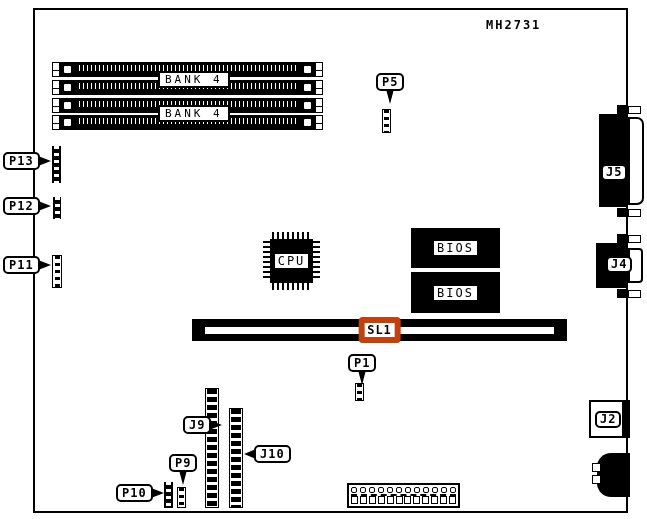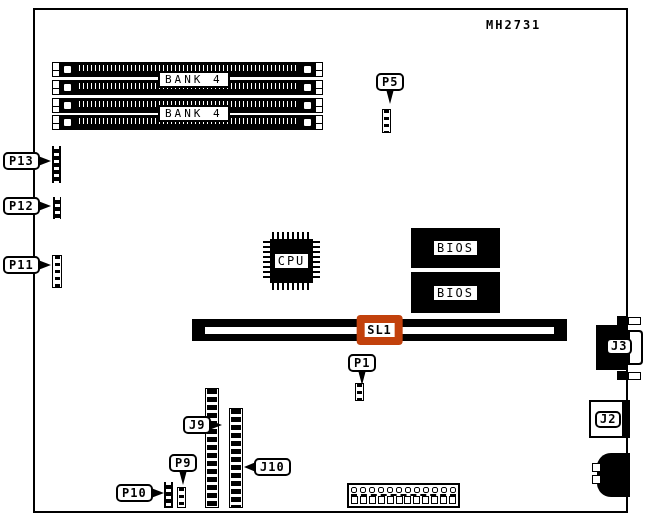--- a/index.html
+++ b/index.html
@@ -63,21 +63,21 @@
   .cpu-pins-v{position:absolute;top:9px;bottom:9px;width:7px;
        background:repeating-linear-gradient(#000 0 2px,transparent 2px 5px);}
 
   
   .bios{background:#000;display:flex;align-items:center;justify-content:center;}
 
   
   .sl1{left:192px;top:319px;width:375px;height:22px;background:#000;}
   .sl1-inner{position:absolute;left:13px;right:13px;top:8px;height:7px;background:#fff;}
   .sl1 .chiplabel{position:absolute;left:50%;top:50%;transform:translate(-50%,-50%);
-       border:8px solid #c2410c;border-radius:4px;letter-spacing:1px;font-weight:bold;}
+       border:6px solid #c2410c;border-radius:4px;letter-spacing:1px;font-weight:bold;}
 
   
   .npu{left:53px;top:410px;width:67px;height:67px;background-color:#000;
        background-image:radial-gradient(#fff 1.3px,transparent 1.4px);
        background-size:8px 8px;background-position:2px 2px;}
   .npu-center{position:absolute;left:17px;top:17px;right:17px;bottom:17px;background:#fff;
        display:flex;align-items:center;justify-content:center;}
   .npu-center .tag{position:static;letter-spacing:0;padding:0 2px;}
 
   
@@ -170,21 +170,21 @@
     <span class="chiplabel">SL1</span>
   </div>
 
   <div class="abs tag pt-down" style="left:348px;top:354px">P1</div>
   <div class="abs strip-light" style="left:355px;top:383px;width:9px;height:18px"></div>
 
 
   <div class="abs tag pt-right" style="left:183px;top:416px">J9</div>
   <div class="abs pinheader2col" style="left:205px;top:388px;width:14px;height:120px"></div>
   <div class="abs pinheader2col" style="left:229px;top:408px;width:14px;height:100px"></div>
-  <div class="abs tag pt-left" style="left:254px;top:458px">J10</div>
+  <div class="abs tag pt-left" style="left:254px;top:445px">J10</div>
 
   <div class="abs tag pt-down" style="left:169px;top:454px">P9</div>
   <div class="abs strip-light" style="left:177px;top:487px;width:9px;height:21px"></div>
   <div class="abs tag pt-right" style="left:116px;top:484px">P10</div>
   <div class="abs strip-dark" style="left:164px;top:482px;width:9px;height:26px"></div>
 
   <div class="abs tb">
     <div class="tb-row">
       <div class="tb-screw"></div>
     <div class="tb-screw"></div>
@@ -210,31 +210,40 @@
         <div class="tb-cell"></div>
         <div class="tb-cell"></div>
         <div class="tb-cell"></div>
         <div class="tb-cell"></div>
         <div class="tb-cell"></div>
         <div class="tb-cell"></div>
       </div>
   </div>
 
 
-
-
-  <div class="abs" style="left:593px;top:316px;width:54px;height:64px">
+  <div class="abs" style="left:593px;top:105px;width:54px;height:113px">
+    <div class="abs blackrect" style="left:24px;top:0;width:9px;height:9px"></div>
+    <div class="abs tabw" style="left:35px;top:1px;width:13px;height:8px"></div>
+    <div class="abs blackrect" style="left:6px;top:9px;width:29px;height:93px"></div>
+    <div class="abs outline" style="left:35px;top:12px;width:16px;height:88px;border-radius:0 7px 7px 0"></div>
+    <div class="abs blackrect" style="left:24px;top:103px;width:9px;height:9px"></div>
+    <div class="abs tabw" style="left:35px;top:104px;width:13px;height:8px"></div>
+    <div class="porttag" style="left:8px;top:59px">J5</div>
+  </div>
+
+  <div class="abs" style="left:593px;top:234px;width:54px;height:64px">
     <div class="abs blackrect" style="left:24px;top:0;width:9px;height:9px"></div>
     <div class="abs tabw" style="left:35px;top:1px;width:13px;height:8px"></div>
     <div class="abs blackrect" style="left:3px;top:9px;width:32px;height:45px"></div>
     <div class="abs outline" style="left:35px;top:14px;width:15px;height:35px;border-radius:0 4px 4px 0"></div>
     <div class="abs blackrect" style="left:24px;top:55px;width:9px;height:9px"></div>
     <div class="abs tabw" style="left:35px;top:56px;width:13px;height:8px"></div>
-    <div class="porttag" style="left:13px;top:22px">J3</div>
-  </div>
+    <div class="porttag" style="left:13px;top:22px">J4</div>
+  </div>
+
 
   <div class="abs" style="left:589px;top:400px;width:51px;height:38px">
     <div class="abs blackrect" style="left:31px;top:0;width:10px;height:38px"></div>
     <div class="abs outline" style="left:0;top:0;width:35px;height:38px"></div>
     <div class="porttag" style="left:6px;top:11px">J2</div>
   </div>
 
   <div class="abs" style="left:592px;top:453px;width:38px;height:45px">
     <div class="abs din" style="left:5px;top:0;width:33px;height:44px"></div>
     <div class="abs tabw" style="left:0;top:10px;width:9px;height:9px"></div>

